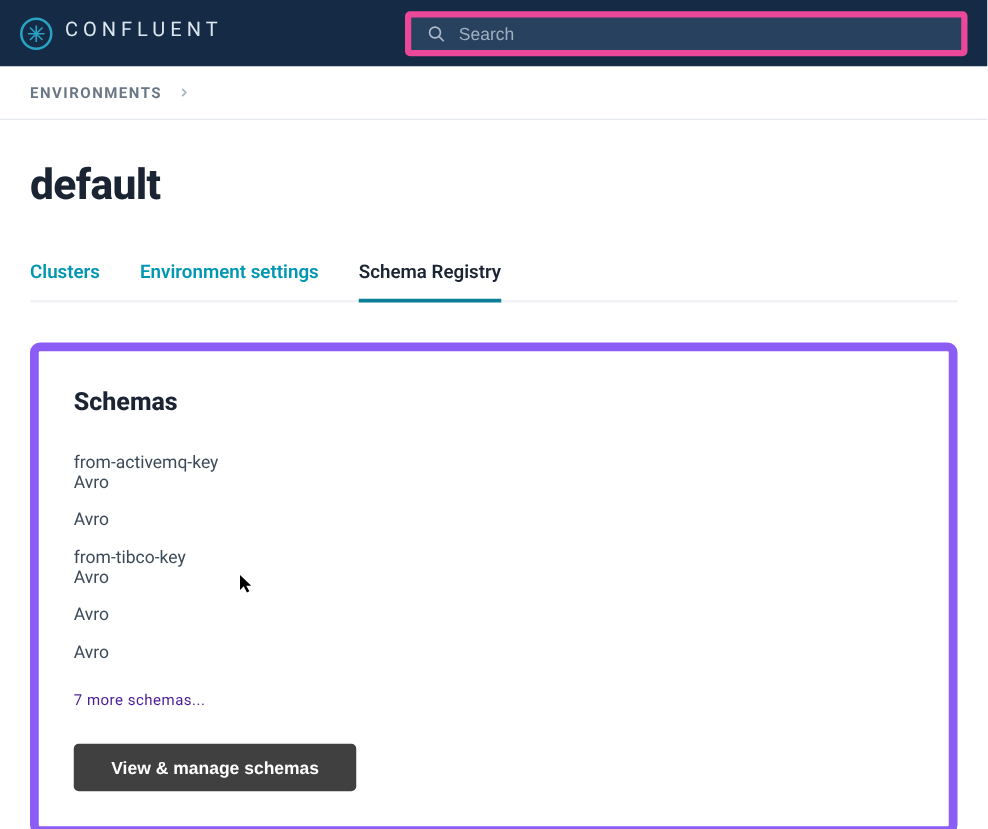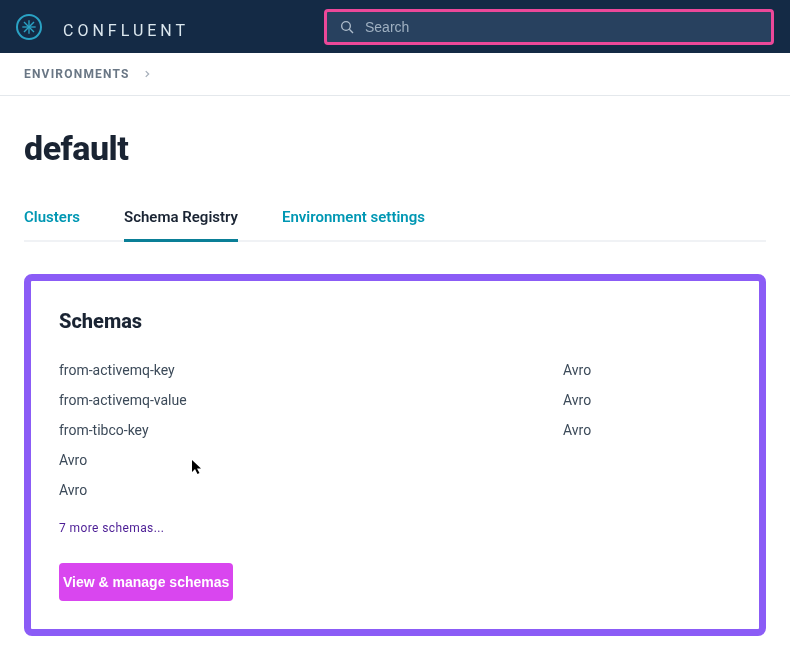--- a/index.html
+++ b/index.html
@@ -14,22 +14,22 @@
     
     .topnav {
       background: #142a45;
       height: 53px;
       display: flex;
       align-items: center;
       padding: 0 16px;
     }
     .logo-wrap {
       display: flex;
-      align-items: flex-end;
-      gap: 21px;
+      align-items: flex-start;
+      gap: 10px;
       color: #e6f6f9;
     }
     .logo-mark {
       width: 26px;
       height: 26px;
       border-radius: 50%;
       border: 2px solid #2aa2c4;
       display: flex;
       align-items: center;
       justify-content: center;
@@ -40,21 +40,21 @@
       letter-spacing: 4px;
       font-weight: 400;
       color: #dbe7ee;
     }
     .search-wrap {
       margin-left: auto;
       flex: 0 0 450px;
     }
     .search-box {
       background: #28415f;
-      border: 3px solid #ec4899;
+      border: 5px solid #ec4899;
       border-radius: 4px;
       height: 36px;
       display: flex;
       align-items: center;
       padding: 0 12px;
       gap: 10px;
     }
     .search-icon { color: #adbccb; display: flex; }
     .search-input {
       background: transparent;
@@ -88,21 +88,21 @@
     .page-title {
       font-size: 34px;
       font-weight: 800;
       color: #1a2433;
       letter-spacing: -0.5px;
     }
 
     
     .tabs {
       display: flex;
-      gap: 44px;
+      gap: 32px;
       margin-top: 36px;
       border-bottom: 2px solid #f0f2f5;
     }
     .tab {
       font-size: 15px;
       font-weight: 600;
       padding: 4px 0 14px;
       cursor: pointer;
       position: relative;
     }
@@ -141,34 +141,35 @@
       font-weight: 700;
       color: #1a2433;
       margin-bottom: 14px;
     }
     .col-name { flex: 0 0 65%; }
     .col-type { flex: 0 0 25%; }
     .schema-row {
       font-size: 14px;
       color: #3c4a59;
       padding: 7px 0;
+      flex-direction: column;
     }
     .more-text {
       font-size: 12px;
       color: #4c1d95;
       letter-spacing: 0.4px;
       margin-top: 16px;
     }
     .cta-button {
       margin-top: 28px;
-      background: #d946ef;
+      background: #404040;
       color: #ffffff;
       border: none;
       border-radius: 4px;
-      padding: 11px 4px;
+      padding: 11px 30px;
       font-size: 14px;
       font-weight: 600;
       cursor: pointer;
     }
 
     .cursor-pointer {
       position: absolute;
       left: 192px;
       top: 460px;
       color: #000;
@@ -210,35 +211,34 @@
       <polyline points="9 5 16 12 9 19"></polyline>
     </svg>
   </span>
 </div>
 
 <div class="main">
   <h1 class="page-title">default</h1>
 
   <div class="tabs">
     <div class="tab tab-inactive">Clusters</div>
+    <div class="tab tab-inactive">Environment settings</div>
     <div class="tab tab-active">Schema Registry</div>
-    <div class="tab tab-inactive">Environment settings</div>
   </div>
 
   <div class="card">
     <h3 class="card-title">Schemas</h3>
 
     <div class="schema-table">
 
       <div class="schema-row">
         <span class="col-name">from-activemq-key</span>
         <span class="col-type">Avro</span>
       </div>
       <div class="schema-row">
-        <span class="col-name">from-activemq-value</span>
         <span class="col-type">Avro</span>
       </div>
       <div class="schema-row">
         <span class="col-name">from-tibco-key</span>
         <span class="col-type">Avro</span>
       </div>
       <div class="schema-row">
         <span class="col-type">Avro</span>
       </div>
       <div class="schema-row">

